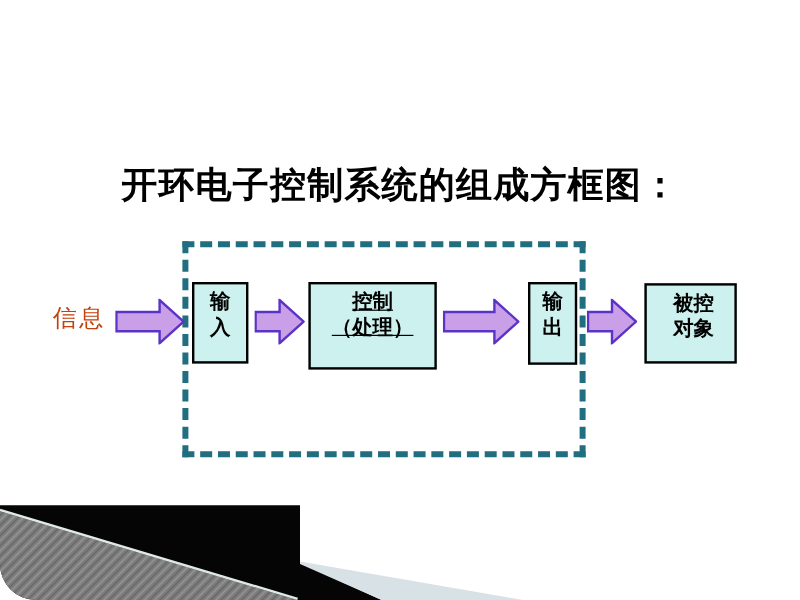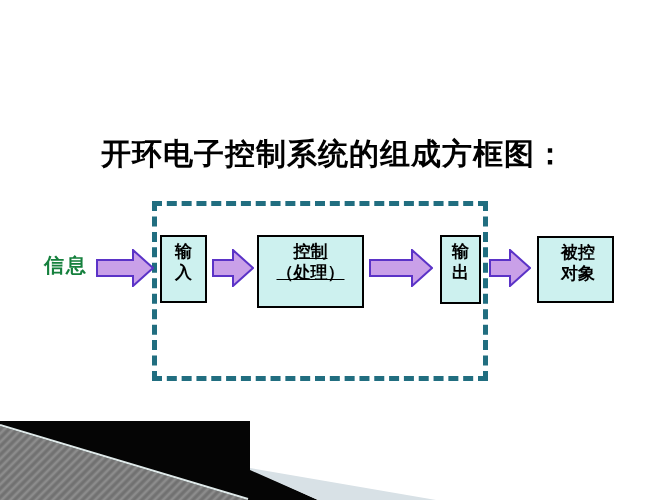--- a/index.html
+++ b/index.html
@@ -1,29 +1,29 @@
 <!DOCTYPE html>
 <html><head>
 <meta charset="utf-8">
 <style>
   html,body{margin:0;padding:0;background:#ffffff;}
   .slide{
     position:relative;width:667px;height:500px;background:#ffffff;
-    overflow:hidden;font-family:"Liberation Sans","DejaVu Sans",sans-serif;
+    overflow:hidden;font-family:"Liberation Sans","DejaVu Sans",sans-serif;border-radius:30px;
   }
   .title{
     position:absolute;left:0;top:134px;width:667px;text-align:center;
     font-size:30px;font-weight:bold;color:#000;letter-spacing:1px;white-space:nowrap;
   }
   .dashed-frame{
     position:absolute;left:152px;top:201px;width:326px;height:170px;
     border:5px dashed #216e80;background:transparent;
   }
   .info-label{
-    position:absolute;left:44px;top:252px;font-size:20px;font-weight:bold;color:#15803d;
+    position:absolute;left:44px;top:252px;font-size:20px;font-weight:normal;color:#c2410c;
     letter-spacing:2px;
   }
   .box{
     position:absolute;background:#cdf1ef;border:2px solid #000;
     color:#000;font-weight:bold;font-size:17px;line-height:21px;box-sizing:border-box;
   }
   .box .box-line{white-space:nowrap;}
   .box-input{left:160px;top:235px;width:47px;height:68px;text-align:center;padding-top:4px;}
   .box-control{left:257px;top:235px;width:107px;height:73px;text-align:center;padding-top:4px;text-decoration:underline;}
   .box-output{left:440px;top:235px;width:41px;height:69px;text-align:center;padding-top:4px;}

